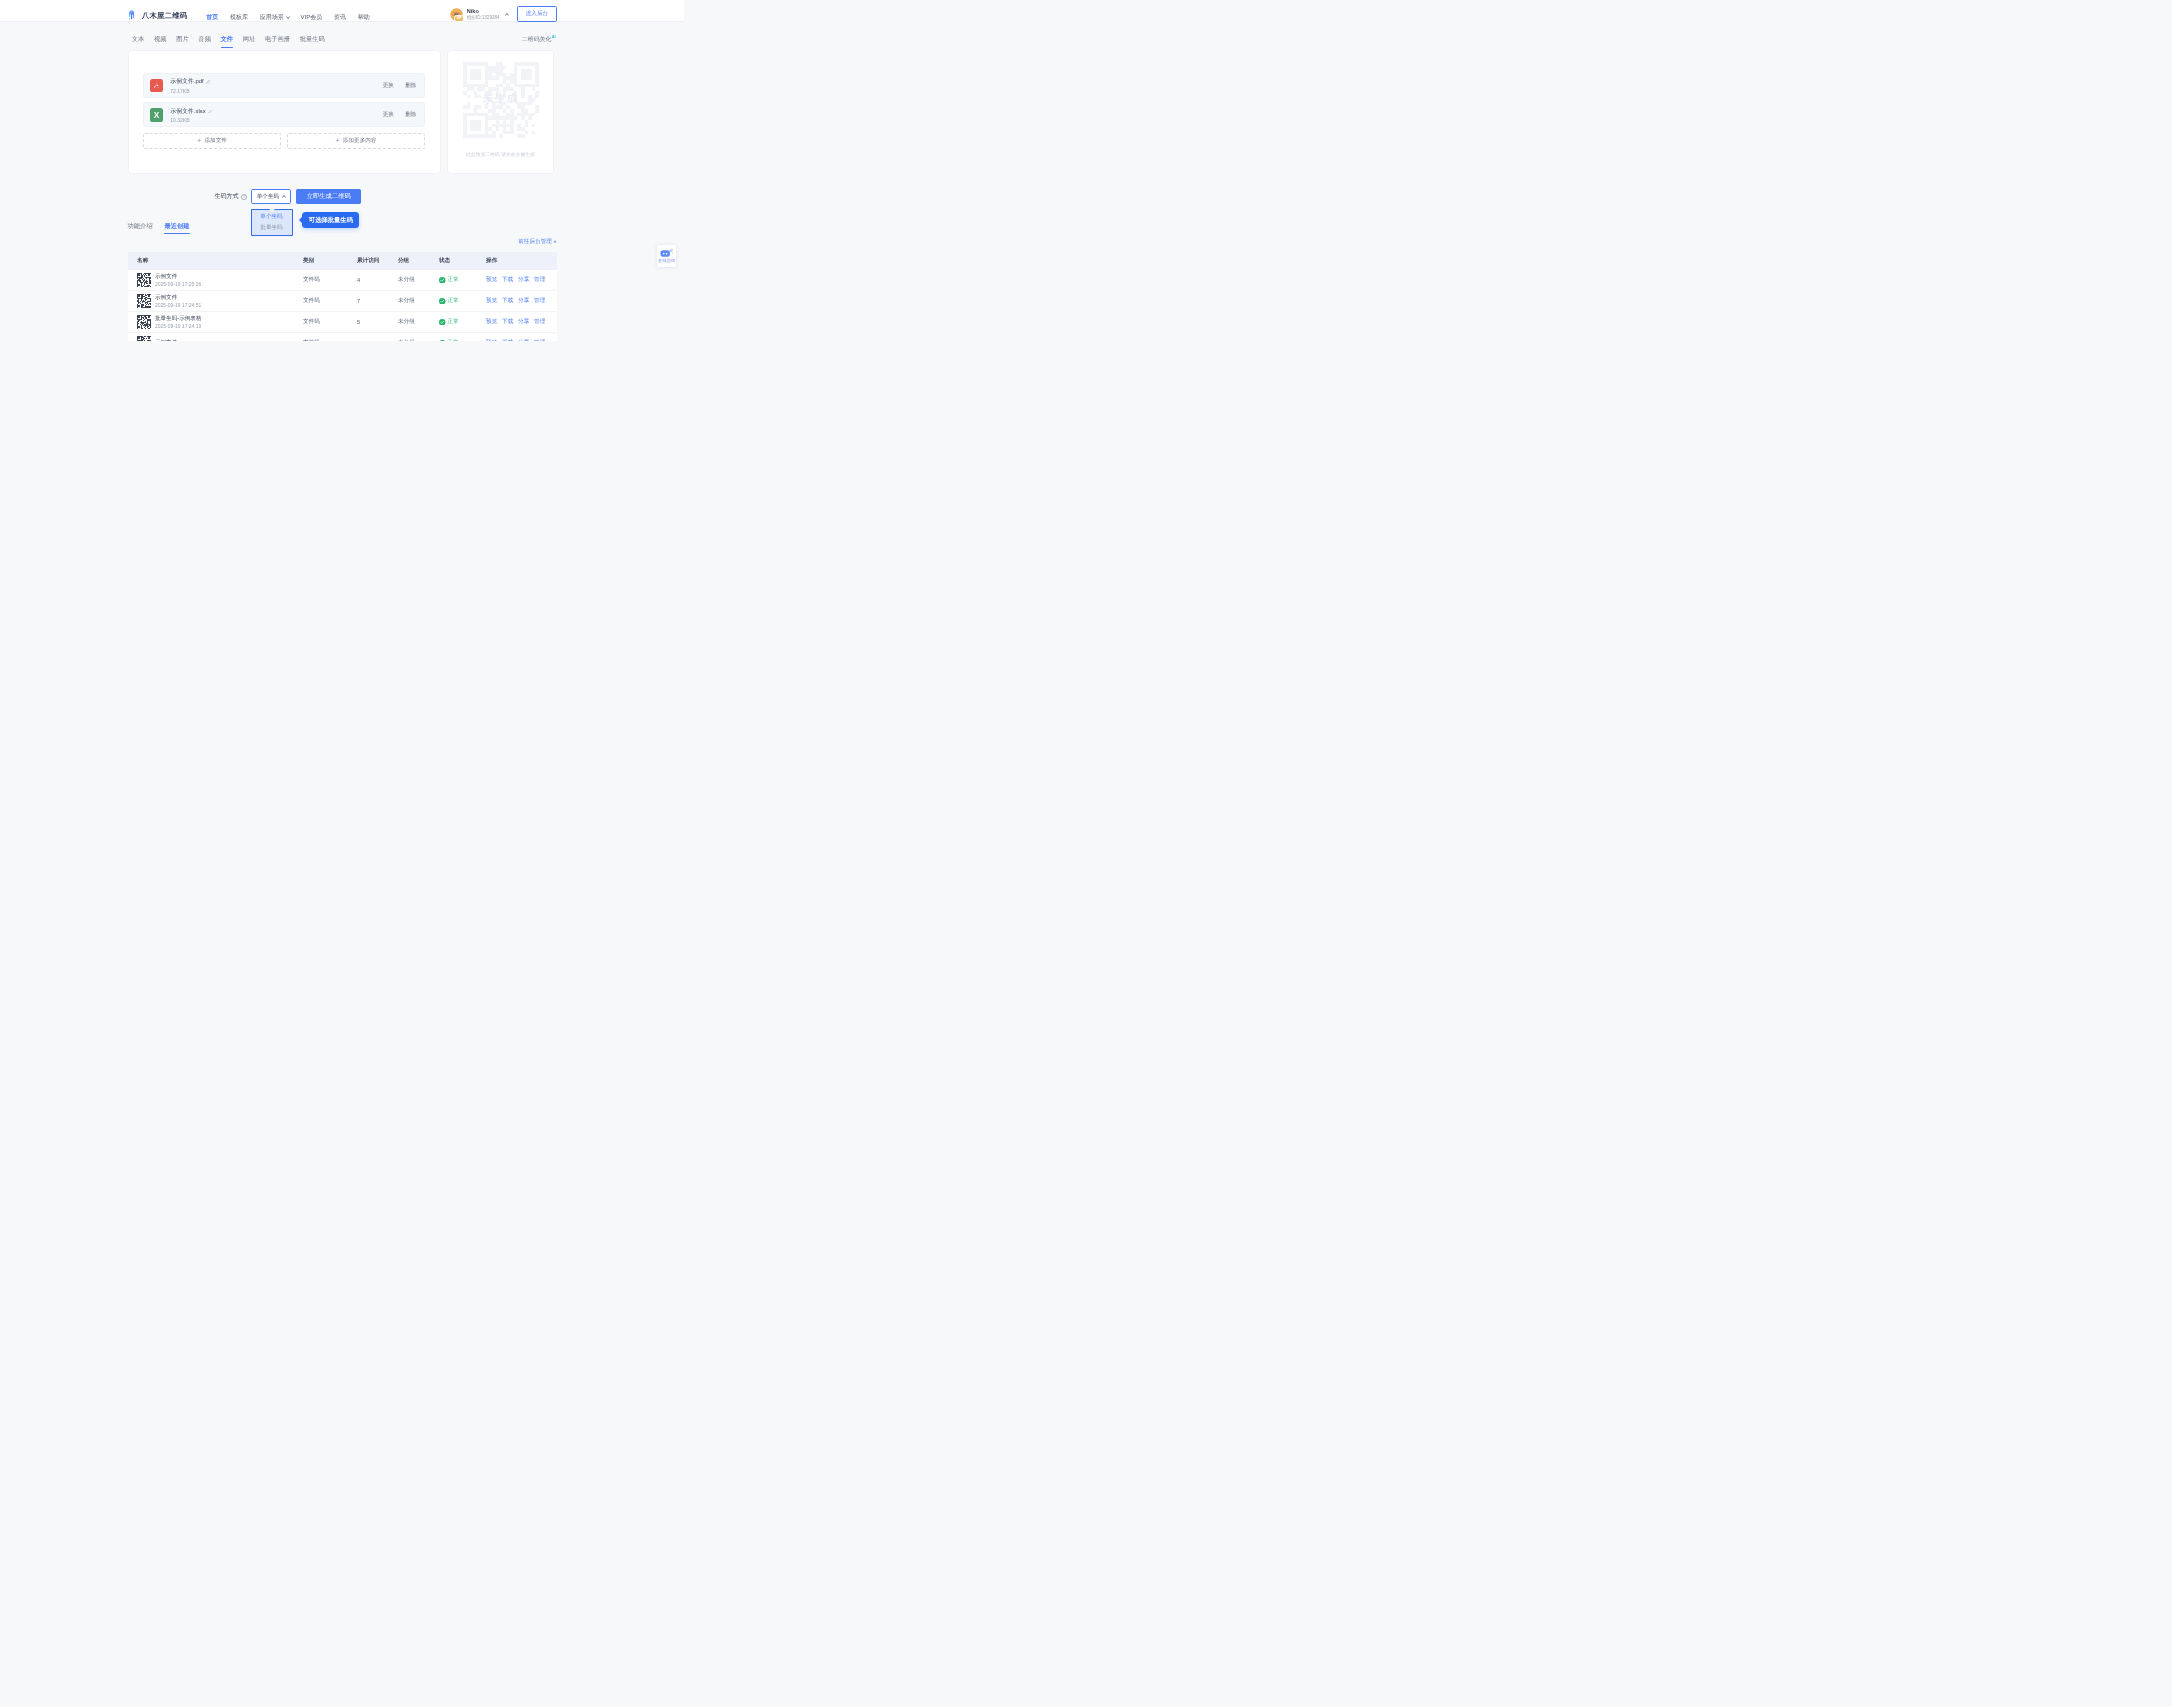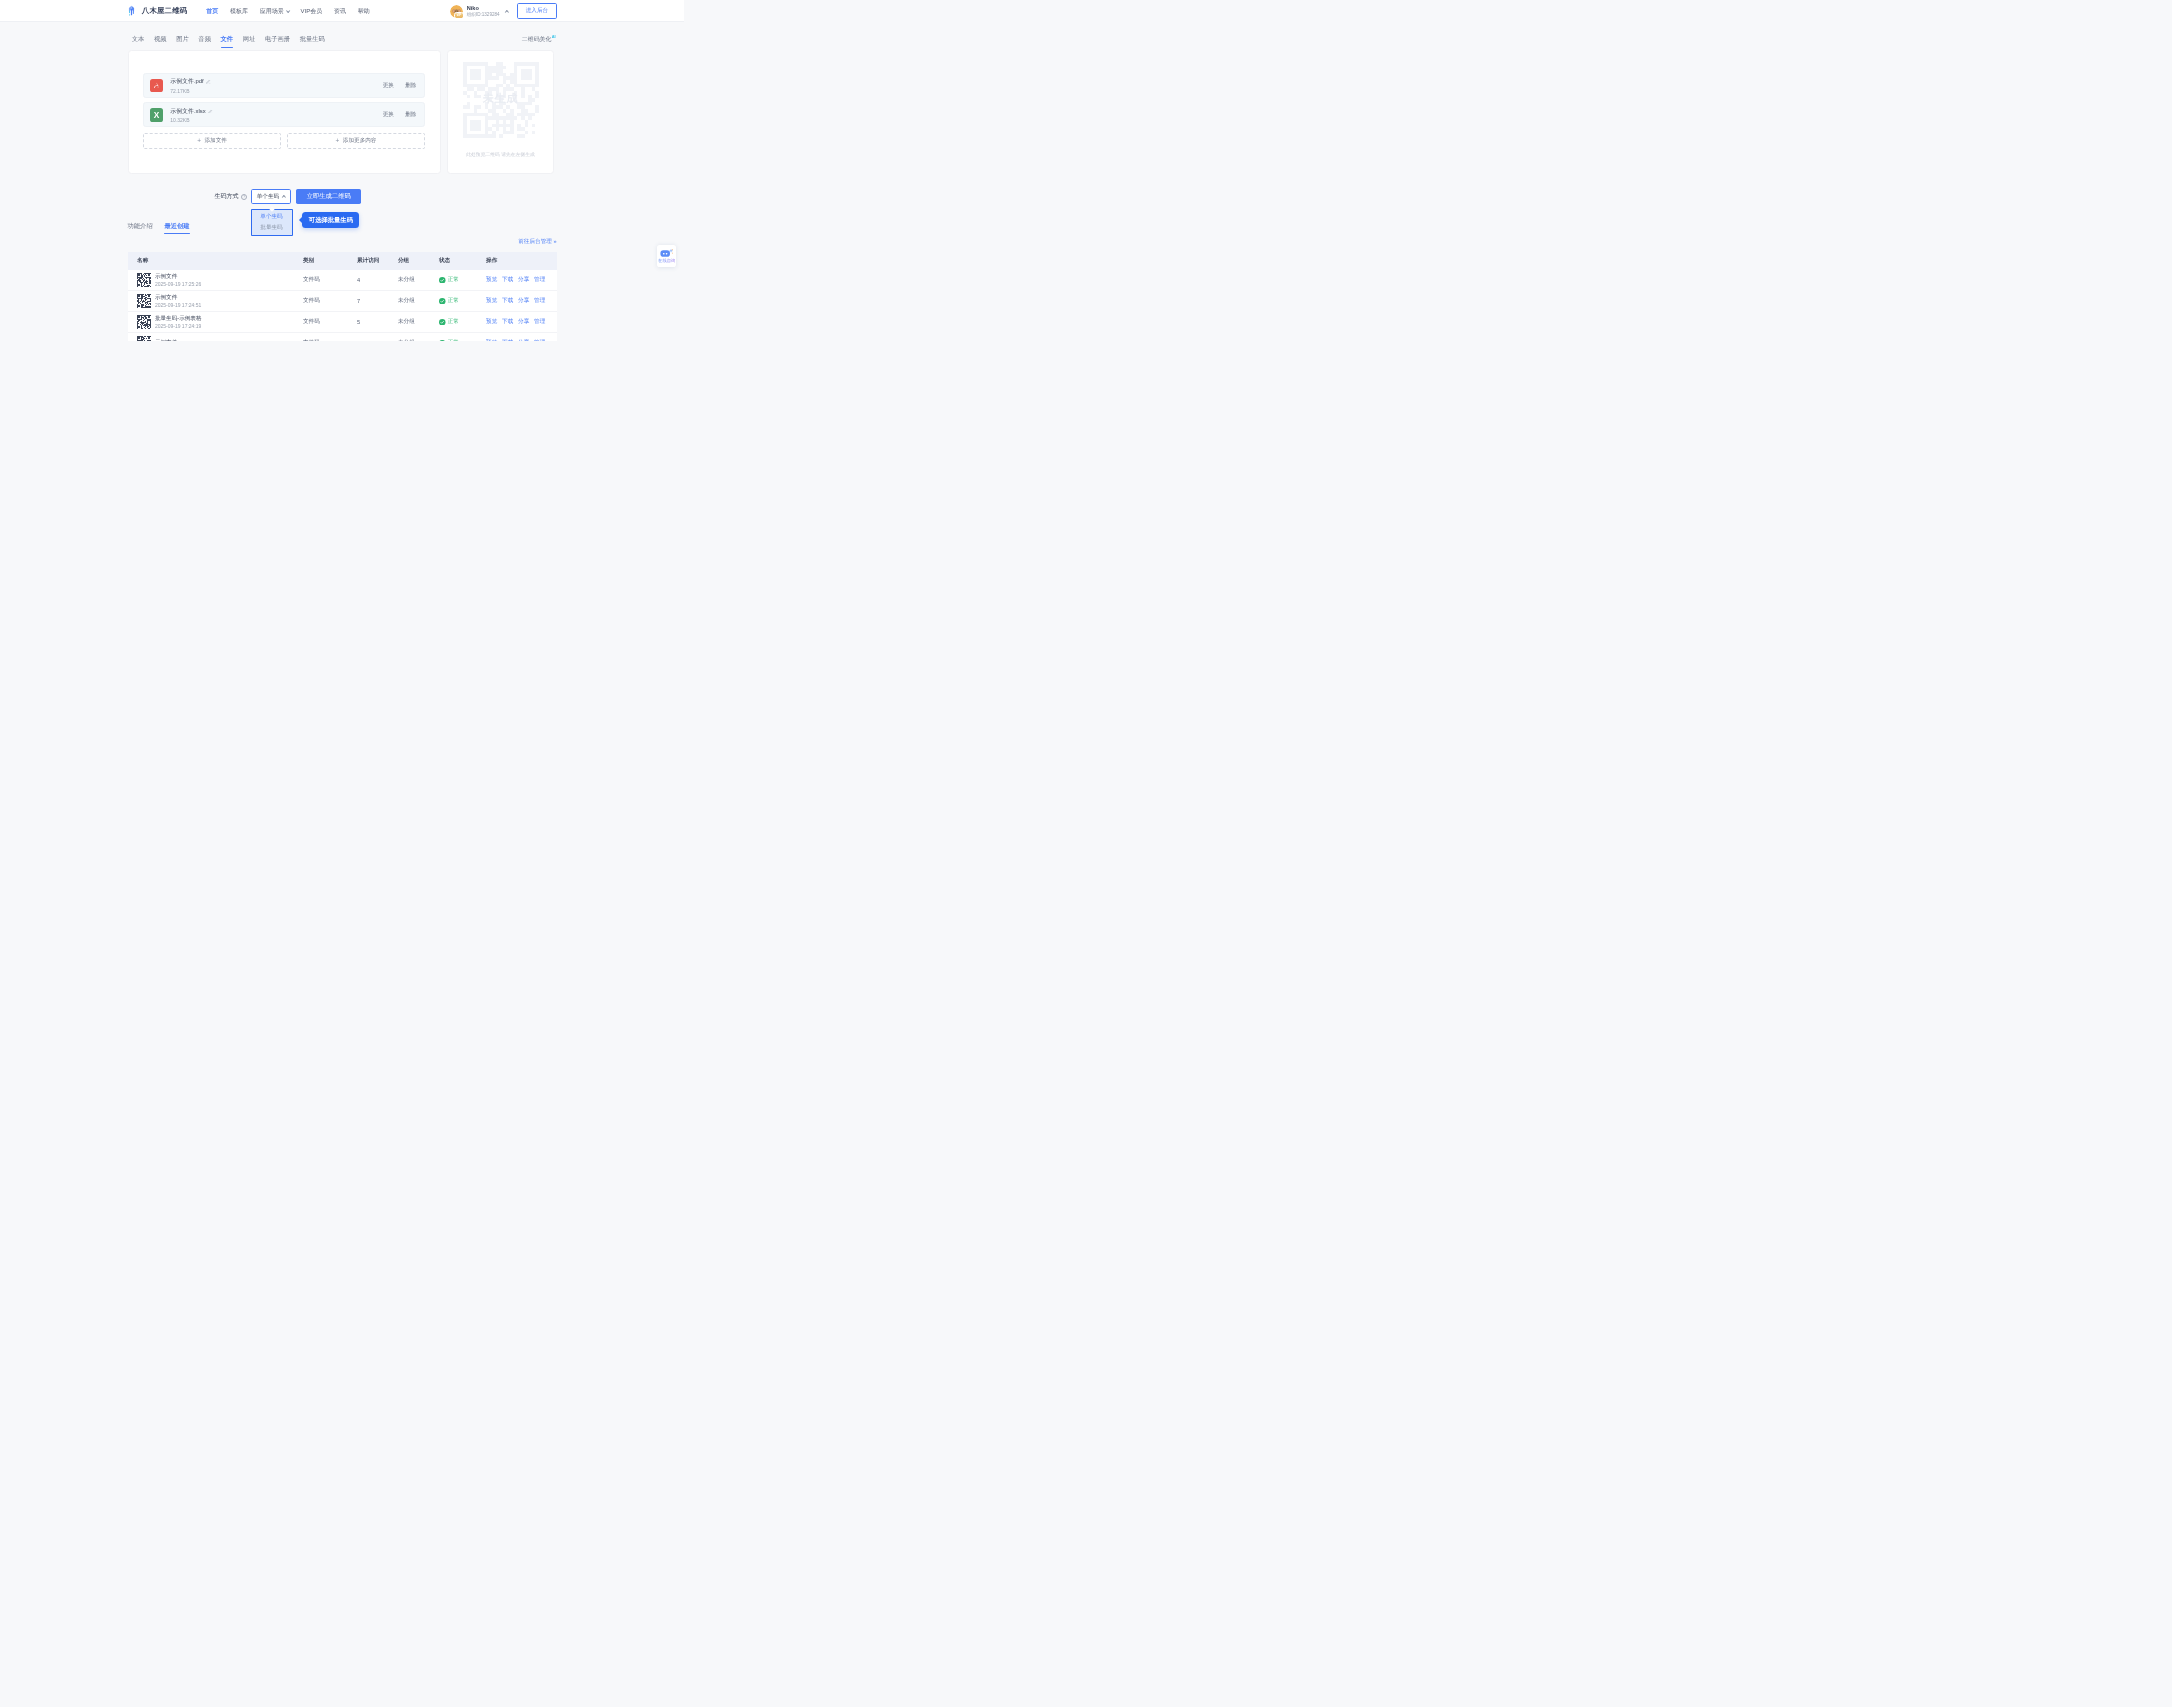--- a/index.html
+++ b/index.html
@@ -2,21 +2,21 @@
 <html style="font-size:7px"><head>
 <meta charset="utf-8">
 <style>
   * { margin:0; padding:0; box-sizing:border-box; }
   html,body { width:684px; height:341px; }
   body { font-family:"Liberation Sans","DejaVu Sans",sans-serif; background:#f7f8fa; color:#3a4254; }
   .page { position:relative; width:684px; height:341px; overflow:hidden; background:#f7f8fa; }
 
   
   header { height:22px; background:#fff; border-bottom:0.4px solid #eef0f4; position:relative; z-index:5; }
-  .header-inner { width:429px; margin:0 auto; height:22px; display:flex; align-items:center; }
+  .header-inner { width:429px; margin:0 auto; height:22px; display:flex; align-items:flex-end; }
   .logo { display:flex; align-items:center; gap:3px; cursor:pointer; }
   .logo-text { font-size:7.4px; font-weight:bold; color:#333e58; letter-spacing:0.2px; }
   nav { display:flex; align-items:center; gap:11.7px; margin-left:19px; }
   .nav-item { font-size:6px; color:#555d70; cursor:pointer; display:flex; align-items:center; gap:2.2px; }
   .nav-item.active { color:#4a7cf6; font-weight:bold; }
   .chev-down { width:3px; height:3px; border-right:0.7px solid #8a94a6; border-bottom:0.7px solid #8a94a6; transform:rotate(45deg) translateY(-0.9px); }
   .header-right { margin-left:auto; display:flex; align-items:center; }
   .avatar-wrap { position:relative; width:13px; height:13px; }
   .avatar { width:13px; height:13px; border-radius:50%; overflow:hidden; display:block; }
   .vip-badge { position:absolute; left:3.5px; bottom:-1.3px; background:linear-gradient(180deg,#f3cf8a,#e8b45e); color:#fff; font-size:3px; font-weight:bold; font-style:italic; padding:0.4px 1.7px; border-radius:2.6px; border:0.4px solid #fff; }

